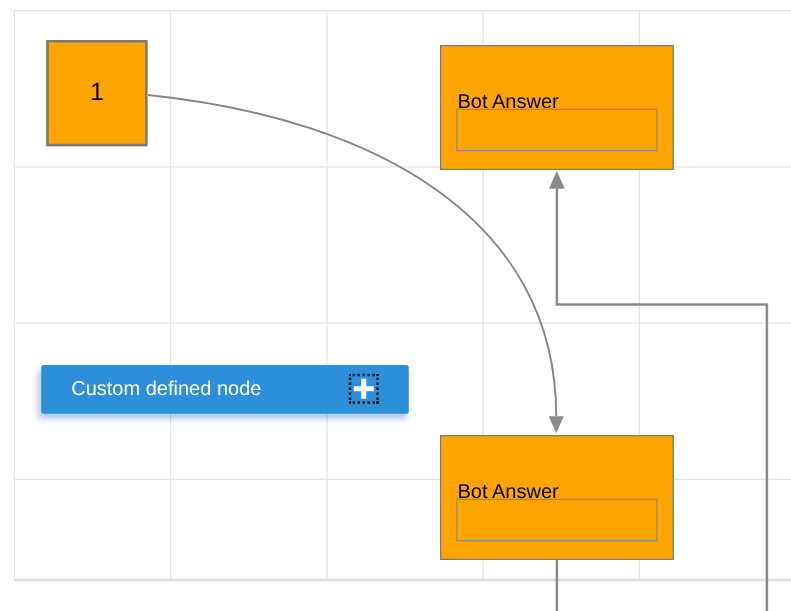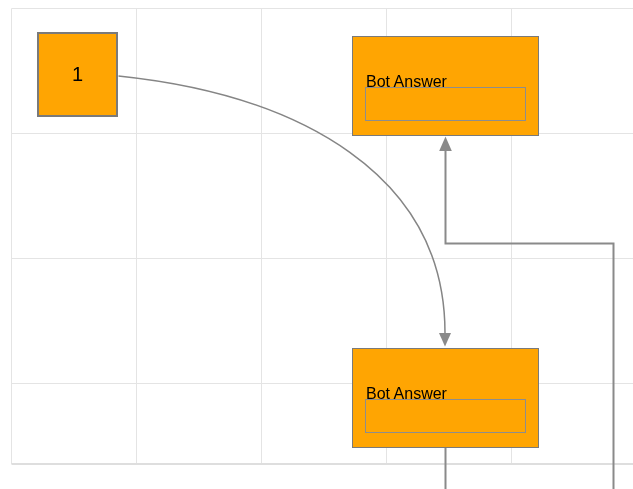--- a/index.html
+++ b/index.html
@@ -81,14 +81,21 @@
   <div class="node bot-node" id="bot-node-top">
     <div class="bot-title">Bot Answer</div>
     <div class="bot-input"></div>
   </div>
 
   <div class="node bot-node" id="bot-node-bottom">
     <div class="bot-title">Bot Answer</div>
     <div class="bot-input"></div>
   </div>
 
+  <div class="node" id="custom-node">
+    <span class="label">Custom defined node</span>
+    <div id="plus-button">
+      <div class="bar-h"></div>
+      <div class="bar-v"></div>
+    </div>
+  </div>
 
 </div>
 
 </body></html>

